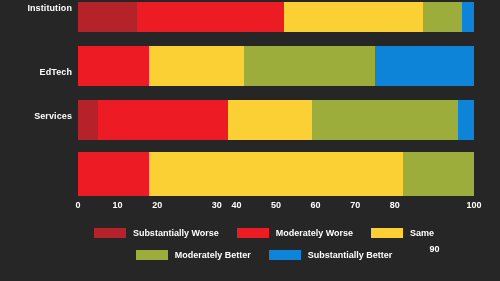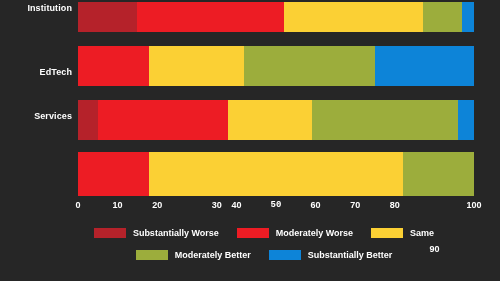--- a/index.html
+++ b/index.html
@@ -176,21 +176,21 @@
         </div>
     </div>
   </div>
 
   <div class="xaxis">
       <div class="xtick" style="left: 0%;">0</div>
       <div class="xtick" style="left: 10%;">10</div>
       <div class="xtick" style="left: 20%;">20</div>
       <div class="xtick" style="left: 30%; margin-left: 20px;">30</div>
       <div class="xtick" style="left: 40%;">40</div>
-      <div class="xtick" style="left: 50%; font-family: Liberation Mono, monospace;">50</div>
+      <div class="xtick" style="left: 50%;">50</div>
       <div class="xtick" style="left: 60%; text-align: center;">60</div>
       <div class="xtick" style="left: 70%;">70</div>
       <div class="xtick" style="left: 80%;">80</div>
       <div class="xtick" style="left: 90%; margin-top: 44px;">90</div>
       <div class="xtick" style="left: 100%;">100</div>
     </div>
 
   <div class="legend">
     <div class="legend-row">
         <div class="legend-item">

